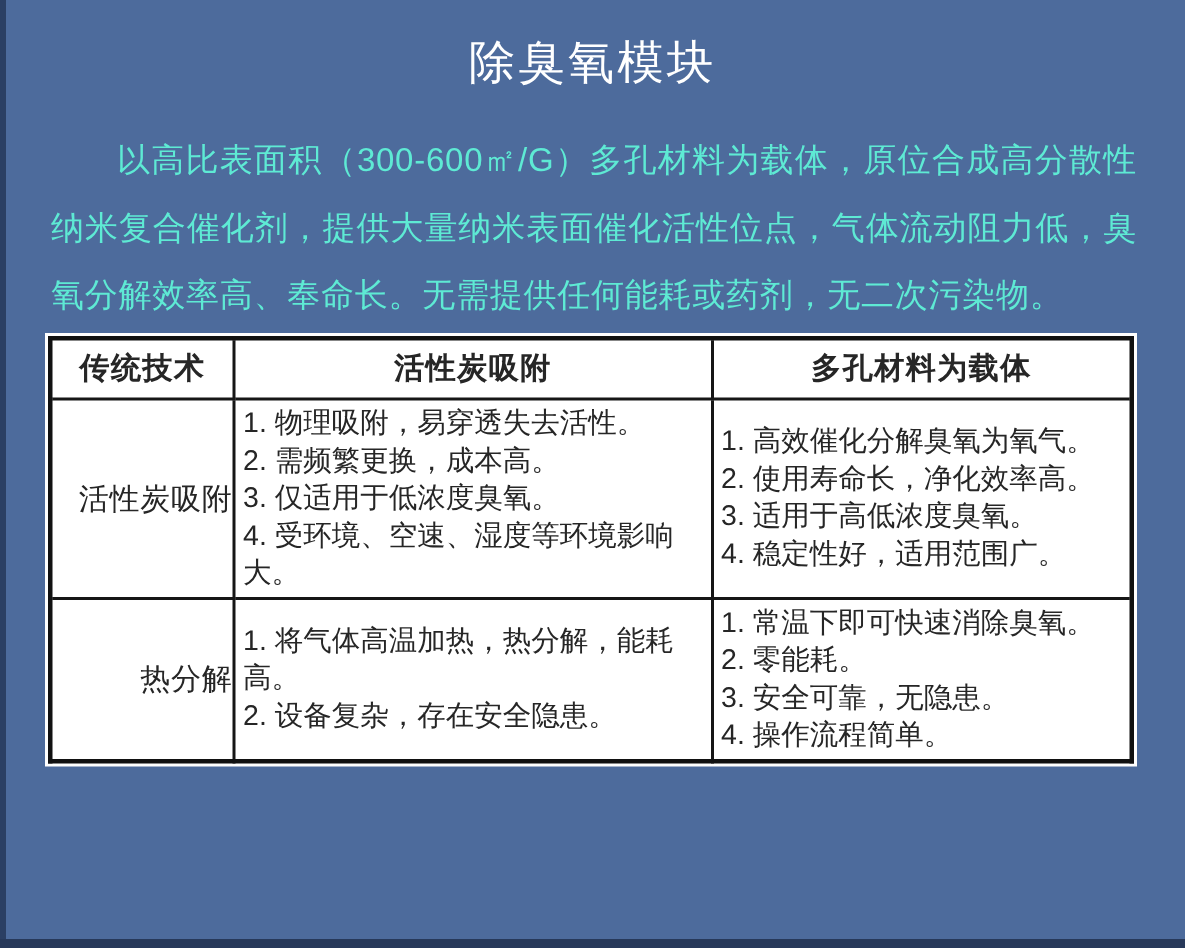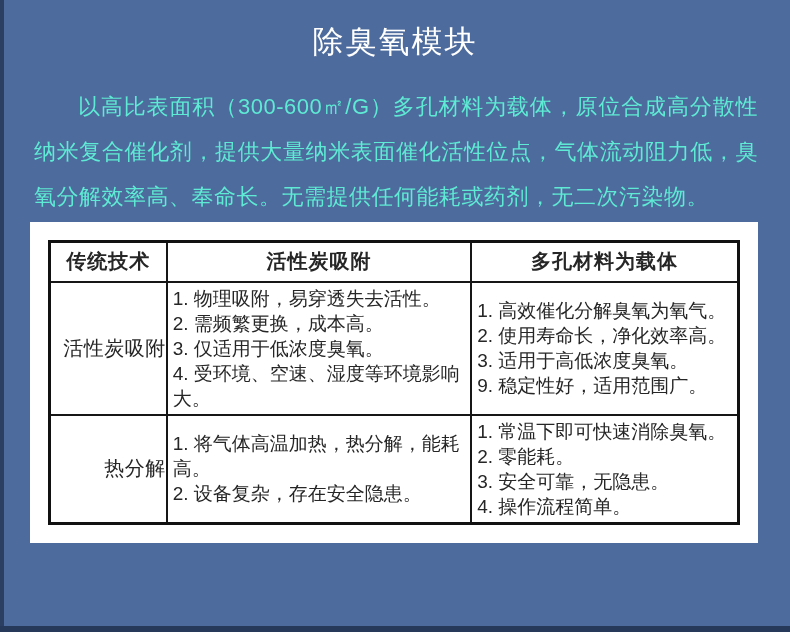--- a/index.html
+++ b/index.html
@@ -29,21 +29,21 @@
   .intro-paragraph {
     position: absolute; top: 84px; left: 34px; width: 724px;
     color: #5eead4; font-size: 22px; line-height: 45px;
     text-align: justify; text-indent: 2em;
     letter-spacing: 0.5px;
     word-break: break-all;
   }
 
   .table-wrap {
     position: absolute; top: 222px; left: 30px; width: 728px;
-    background: #ffffff; padding: 18px;
+    background: #ffffff; padding: 2px;
   }
   table.compare {
     width: 100%; border-collapse: collapse;
     background: #ffffff; table-layout: fixed;
   }
   table.compare col.c1 { width: 17%; }
   table.compare col.c2 { width: 44.2%; }
   table.compare col.c3 { width: 38.8%; }
   table.compare th, table.compare td {
     border: 2px solid #161616;
@@ -95,21 +95,21 @@
     <tbody>
       <tr class="row-1">
         <td class="tech-cell">活性炭吸附</td>
         <td class="lines-cell">1. 物理吸附，易穿透失去活性。
 2. 需频繁更换，成本高。
 3. 仅适用于低浓度臭氧。
 4. 受环境、空速、湿度等环境影响大。</td>
         <td class="lines-cell">1. 高效催化分解臭氧为氧气。
 2. 使用寿命长，净化效率高。
 3. 适用于高低浓度臭氧。
-9. 稳定性好，适用范围广。</td>
+4. 稳定性好，适用范围广。</td>
       </tr>
       <tr class="row-4">
         <td class="tech-cell">热分解</td>
         <td class="lines-cell">1. 将气体高温加热，热分解，能耗高。
 2. 设备复杂，存在安全隐患。</td>
         <td class="lines-cell">1. 常温下即可快速消除臭氧。
 2. 零能耗。
 3. 安全可靠，无隐患。
 4. 操作流程简单。</td>
       </tr>

